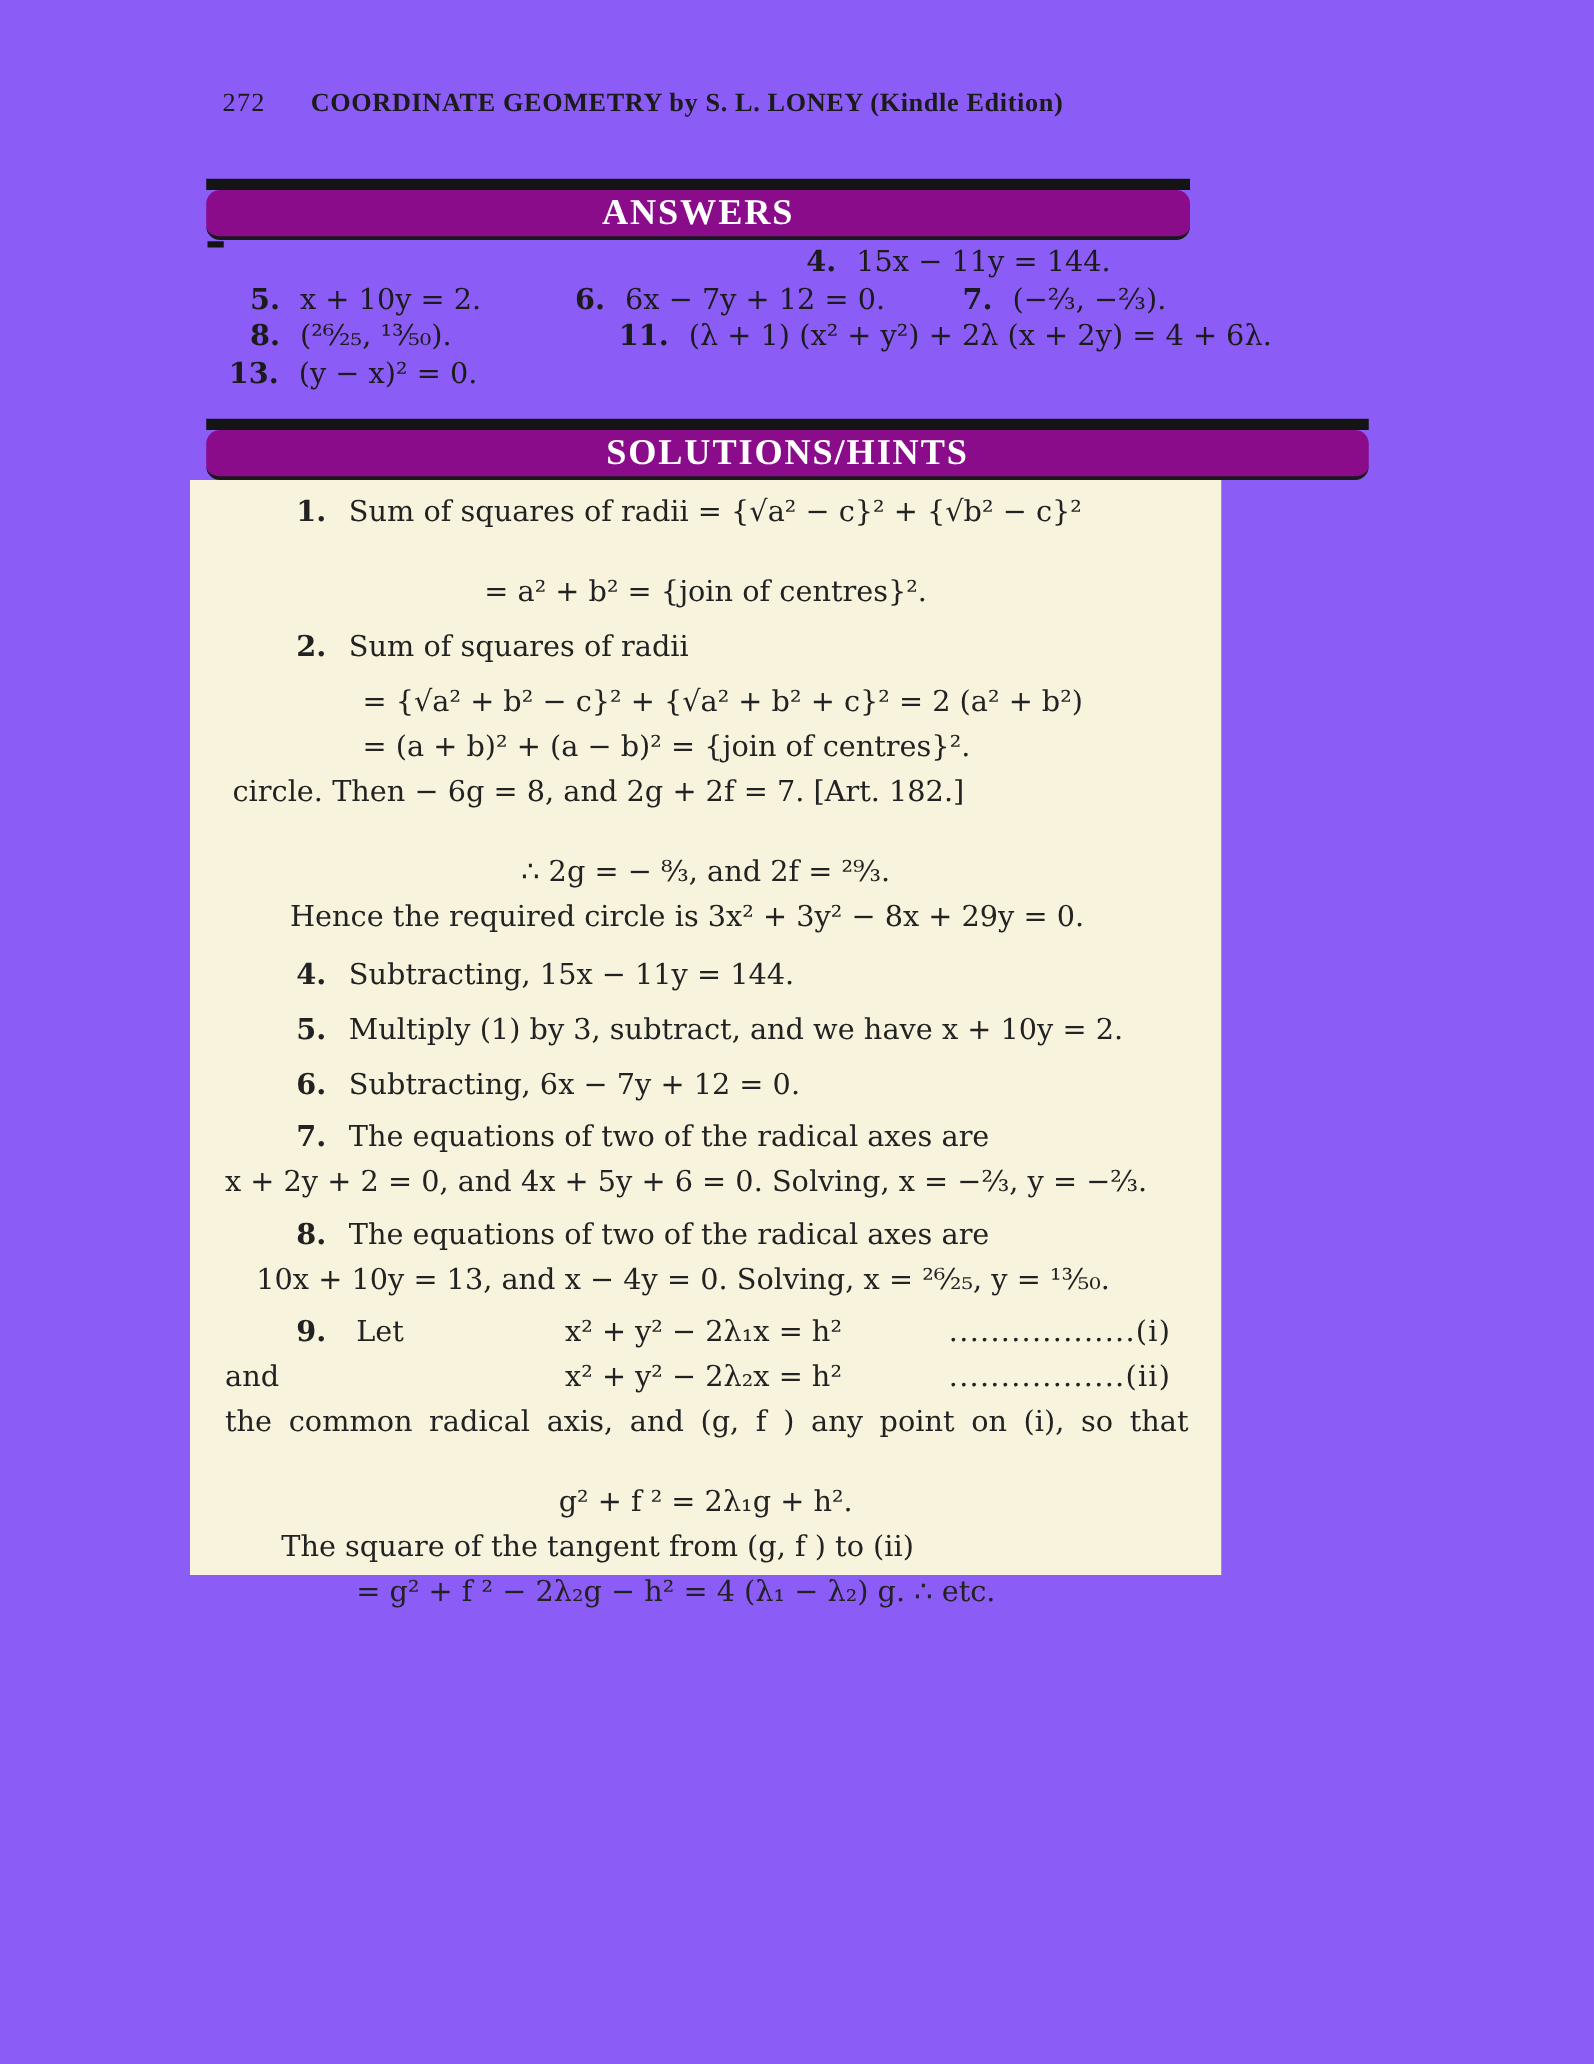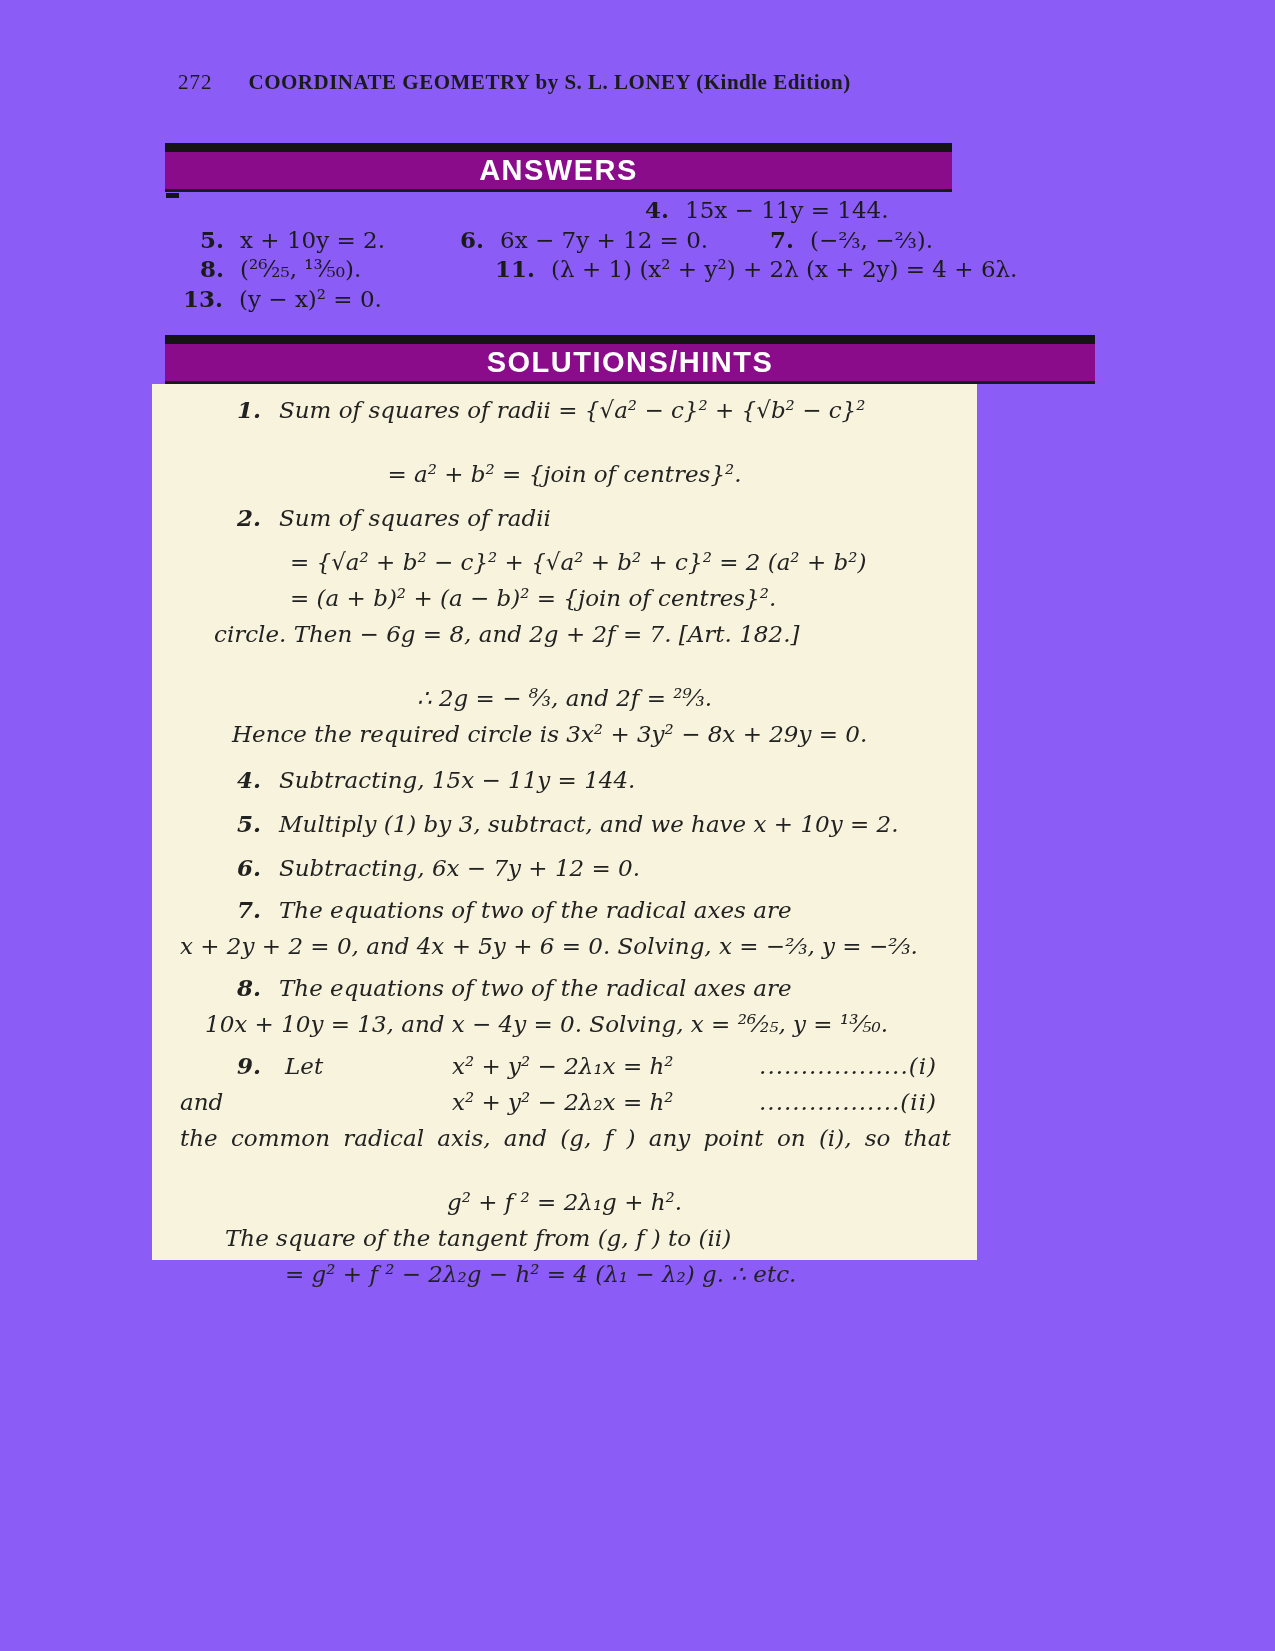--- a/index.html
+++ b/index.html
@@ -21,49 +21,49 @@
   }
   .hdr .pgnum{font-weight:normal;letter-spacing:1px;}
   .hdr .title{font-weight:bold;letter-spacing:.5px;}
   
   .banner{position:absolute;left:165px;}
   .banner .bar{height:9px;background:#141414;}
   .banner .body{
     height:37px;background:#8a0c8a;
     border-bottom:3px solid #1a1a1a;
     display:flex;align-items:center;justify-content:center;
-    font-family:Liberation Sans, sans-serif;
-    font-weight:bold;font-size:29px;color:#ffffff;letter-spacing:1.5px;
+    font-family:Liberation Serif, serif;
+    font-weight:bold;font-size:29px;color:#ffffff;letter-spacing:1.5px;border-radius:11px;
   }
   .banner.answers{top:143px;width:787px;}
   .banner.solutions{top:335px;width:930px;}
   .tick{position:absolute;left:166px;top:193px;width:13px;height:5px;background:#141414;}
   
   .ans-sec{
     position:absolute;top:196px;left:165px;width:800px;height:125px;
     font-size:23px;
   }
   .ans-item{position:absolute;white-space:nowrap;}
   .ans-num{font-weight:bold;margin-right:16px;}
   .ans-eq{font-weight:normal;}
   
   .sol-sec{
     position:absolute;top:384px;left:152px;width:825px;height:876px;
     background:#f7f3dc;
     box-sizing:border-box;padding-top:8px;
-    font-size:23px;color:#222222;font-style:italic;
+    font-size:23px;color:#222222;
   }
   .s-line{position:relative;min-height:36px;line-height:36px;white-space:nowrap;}
   .s-num{font-weight:bold;margin-right:18px;}
   .pl85{padding-left:85px;}
   .pl138{padding-left:138px;}
   .pl80{padding-left:80px;}
   .pl73{padding-left:73px;}
   .pl53{padding-left:53px;}
-  .pl34{padding-left:34px;margin-left:28px;}
+  .pl34{padding-left:34px;}
   .pl28{padding-left:28px;}
   .pl133{padding-left:133px;}
   .ctr{text-align:center;margin-top:28px;}
   .mt6{margin-top:6px;}
   .mt8{margin-top:8px;}
   .mt10{margin-top:10px;}
   .spread{word-spacing:6px;}
   .eq-row{height:36px;}
   .eq-row .s-num{position:absolute;left:85px;margin:0;}
   .eq-row .lbl-let{position:absolute;left:133px;}

